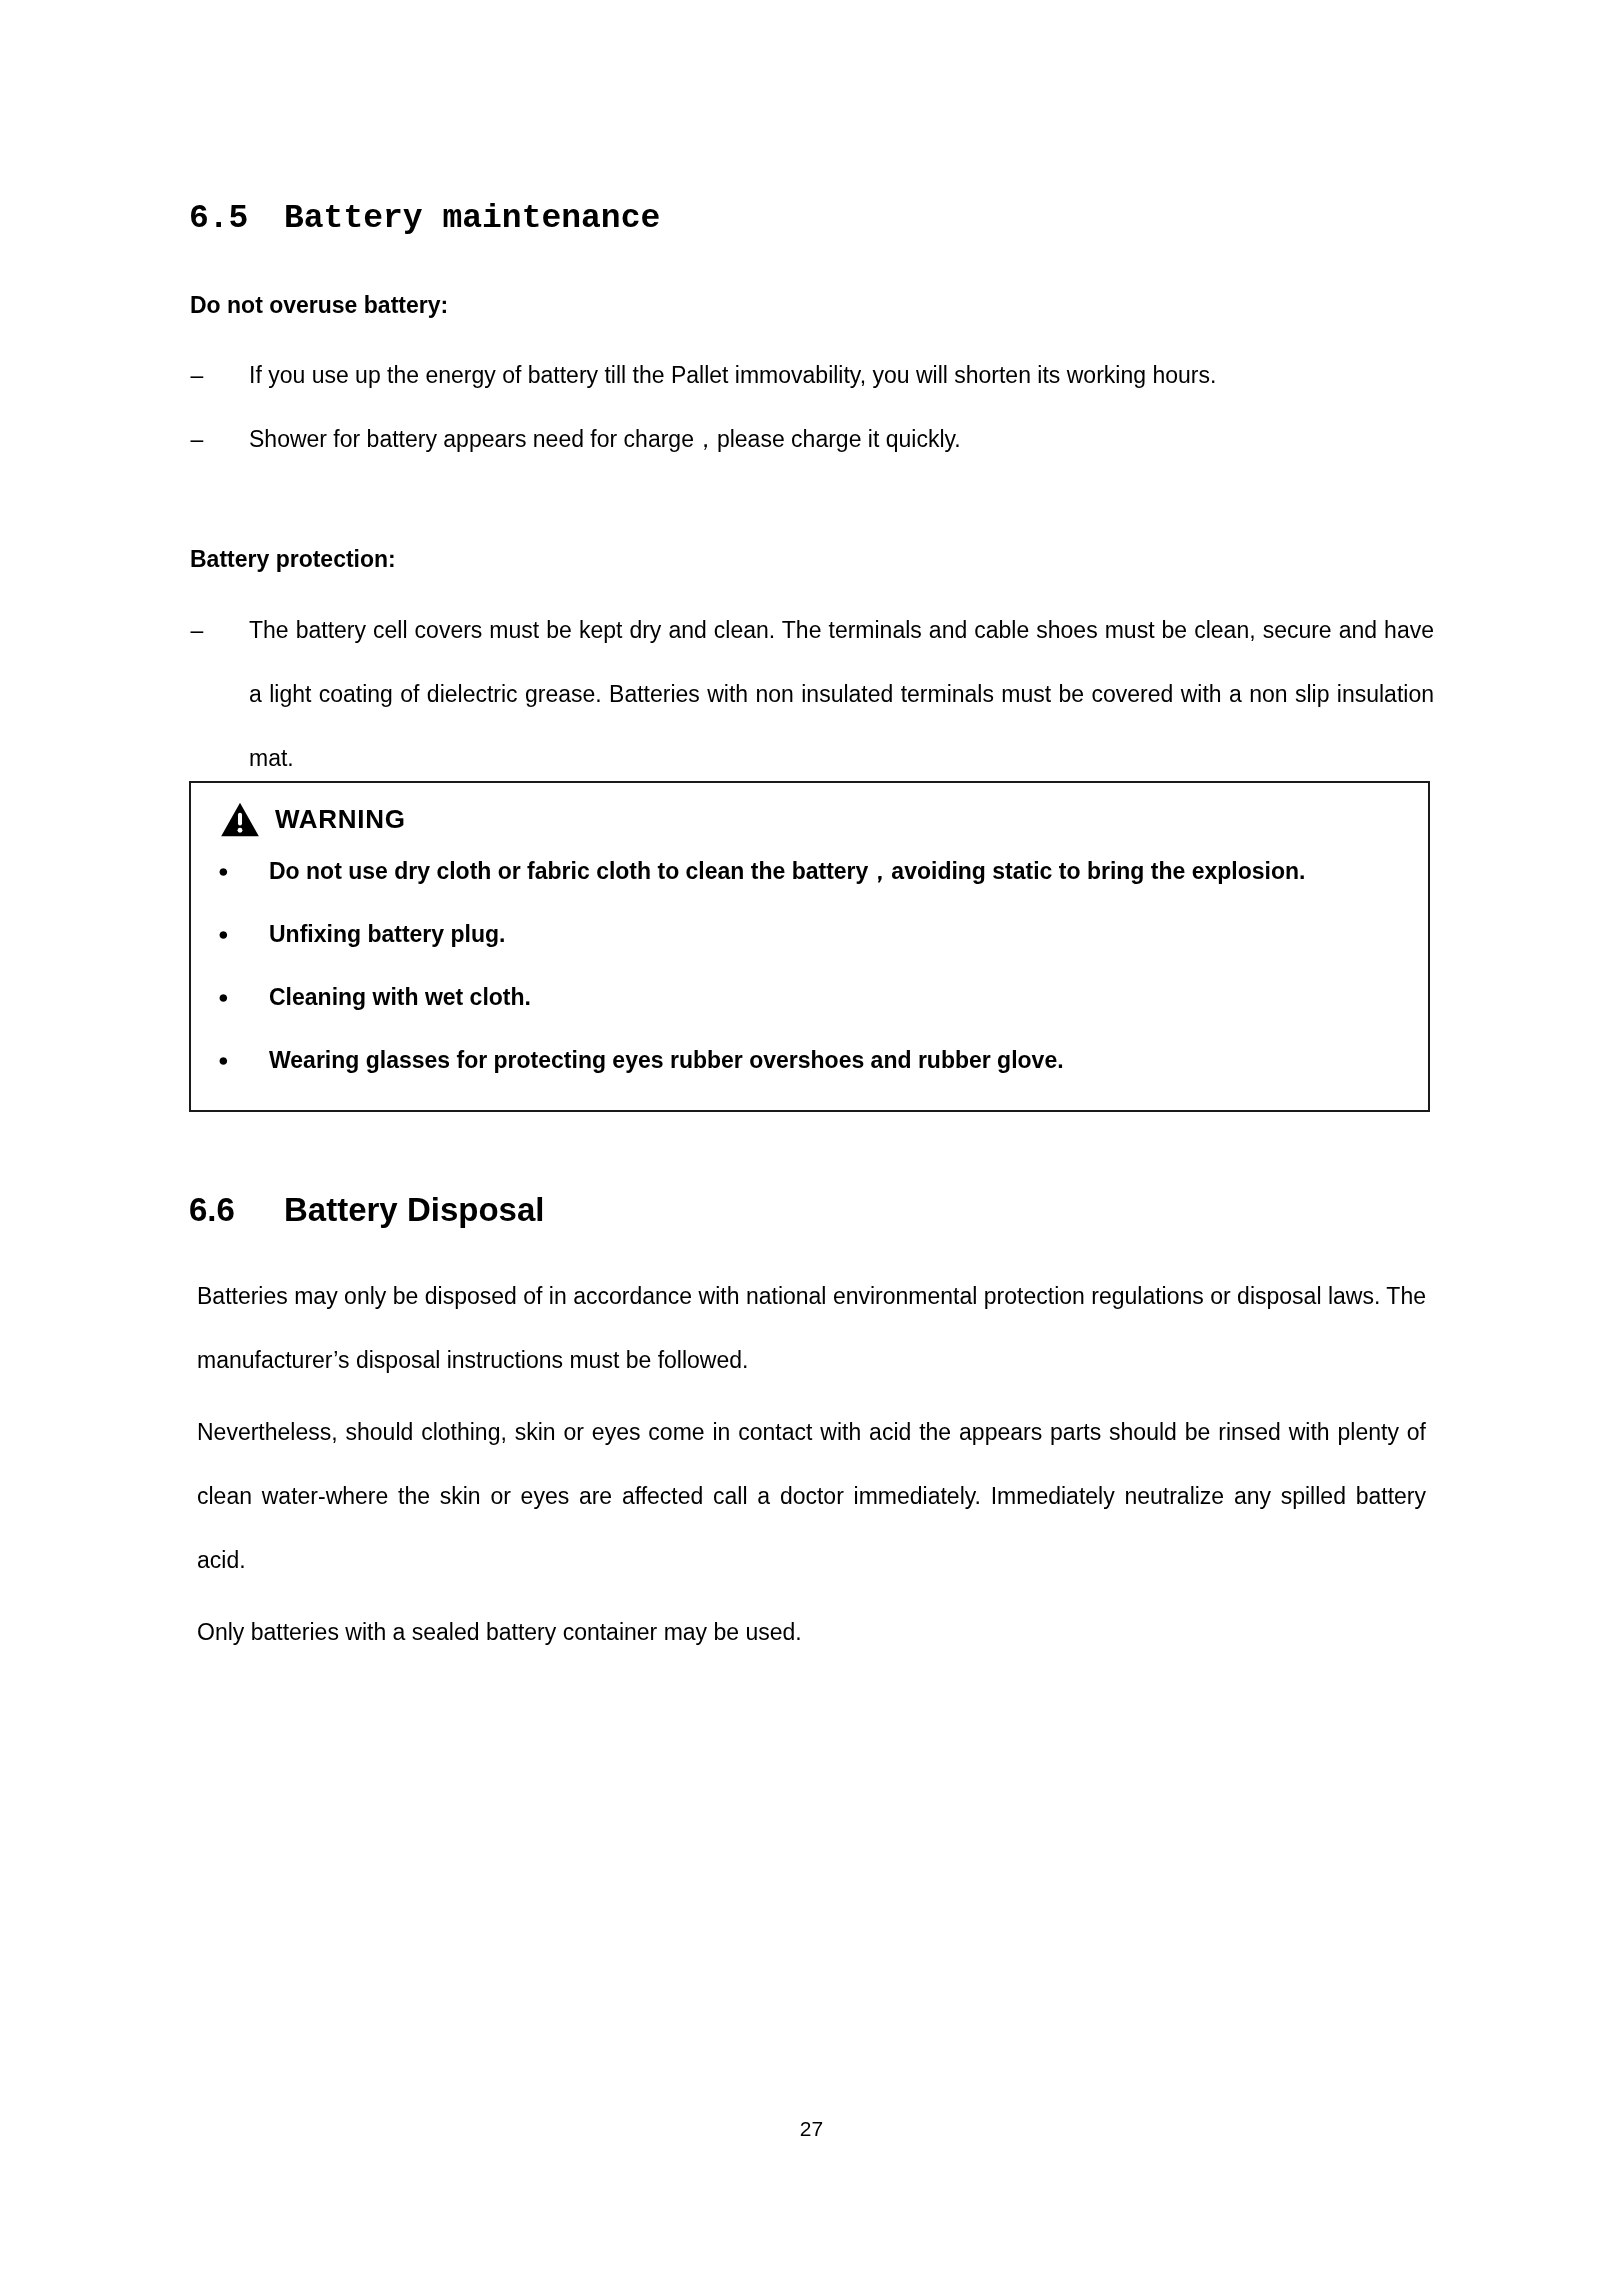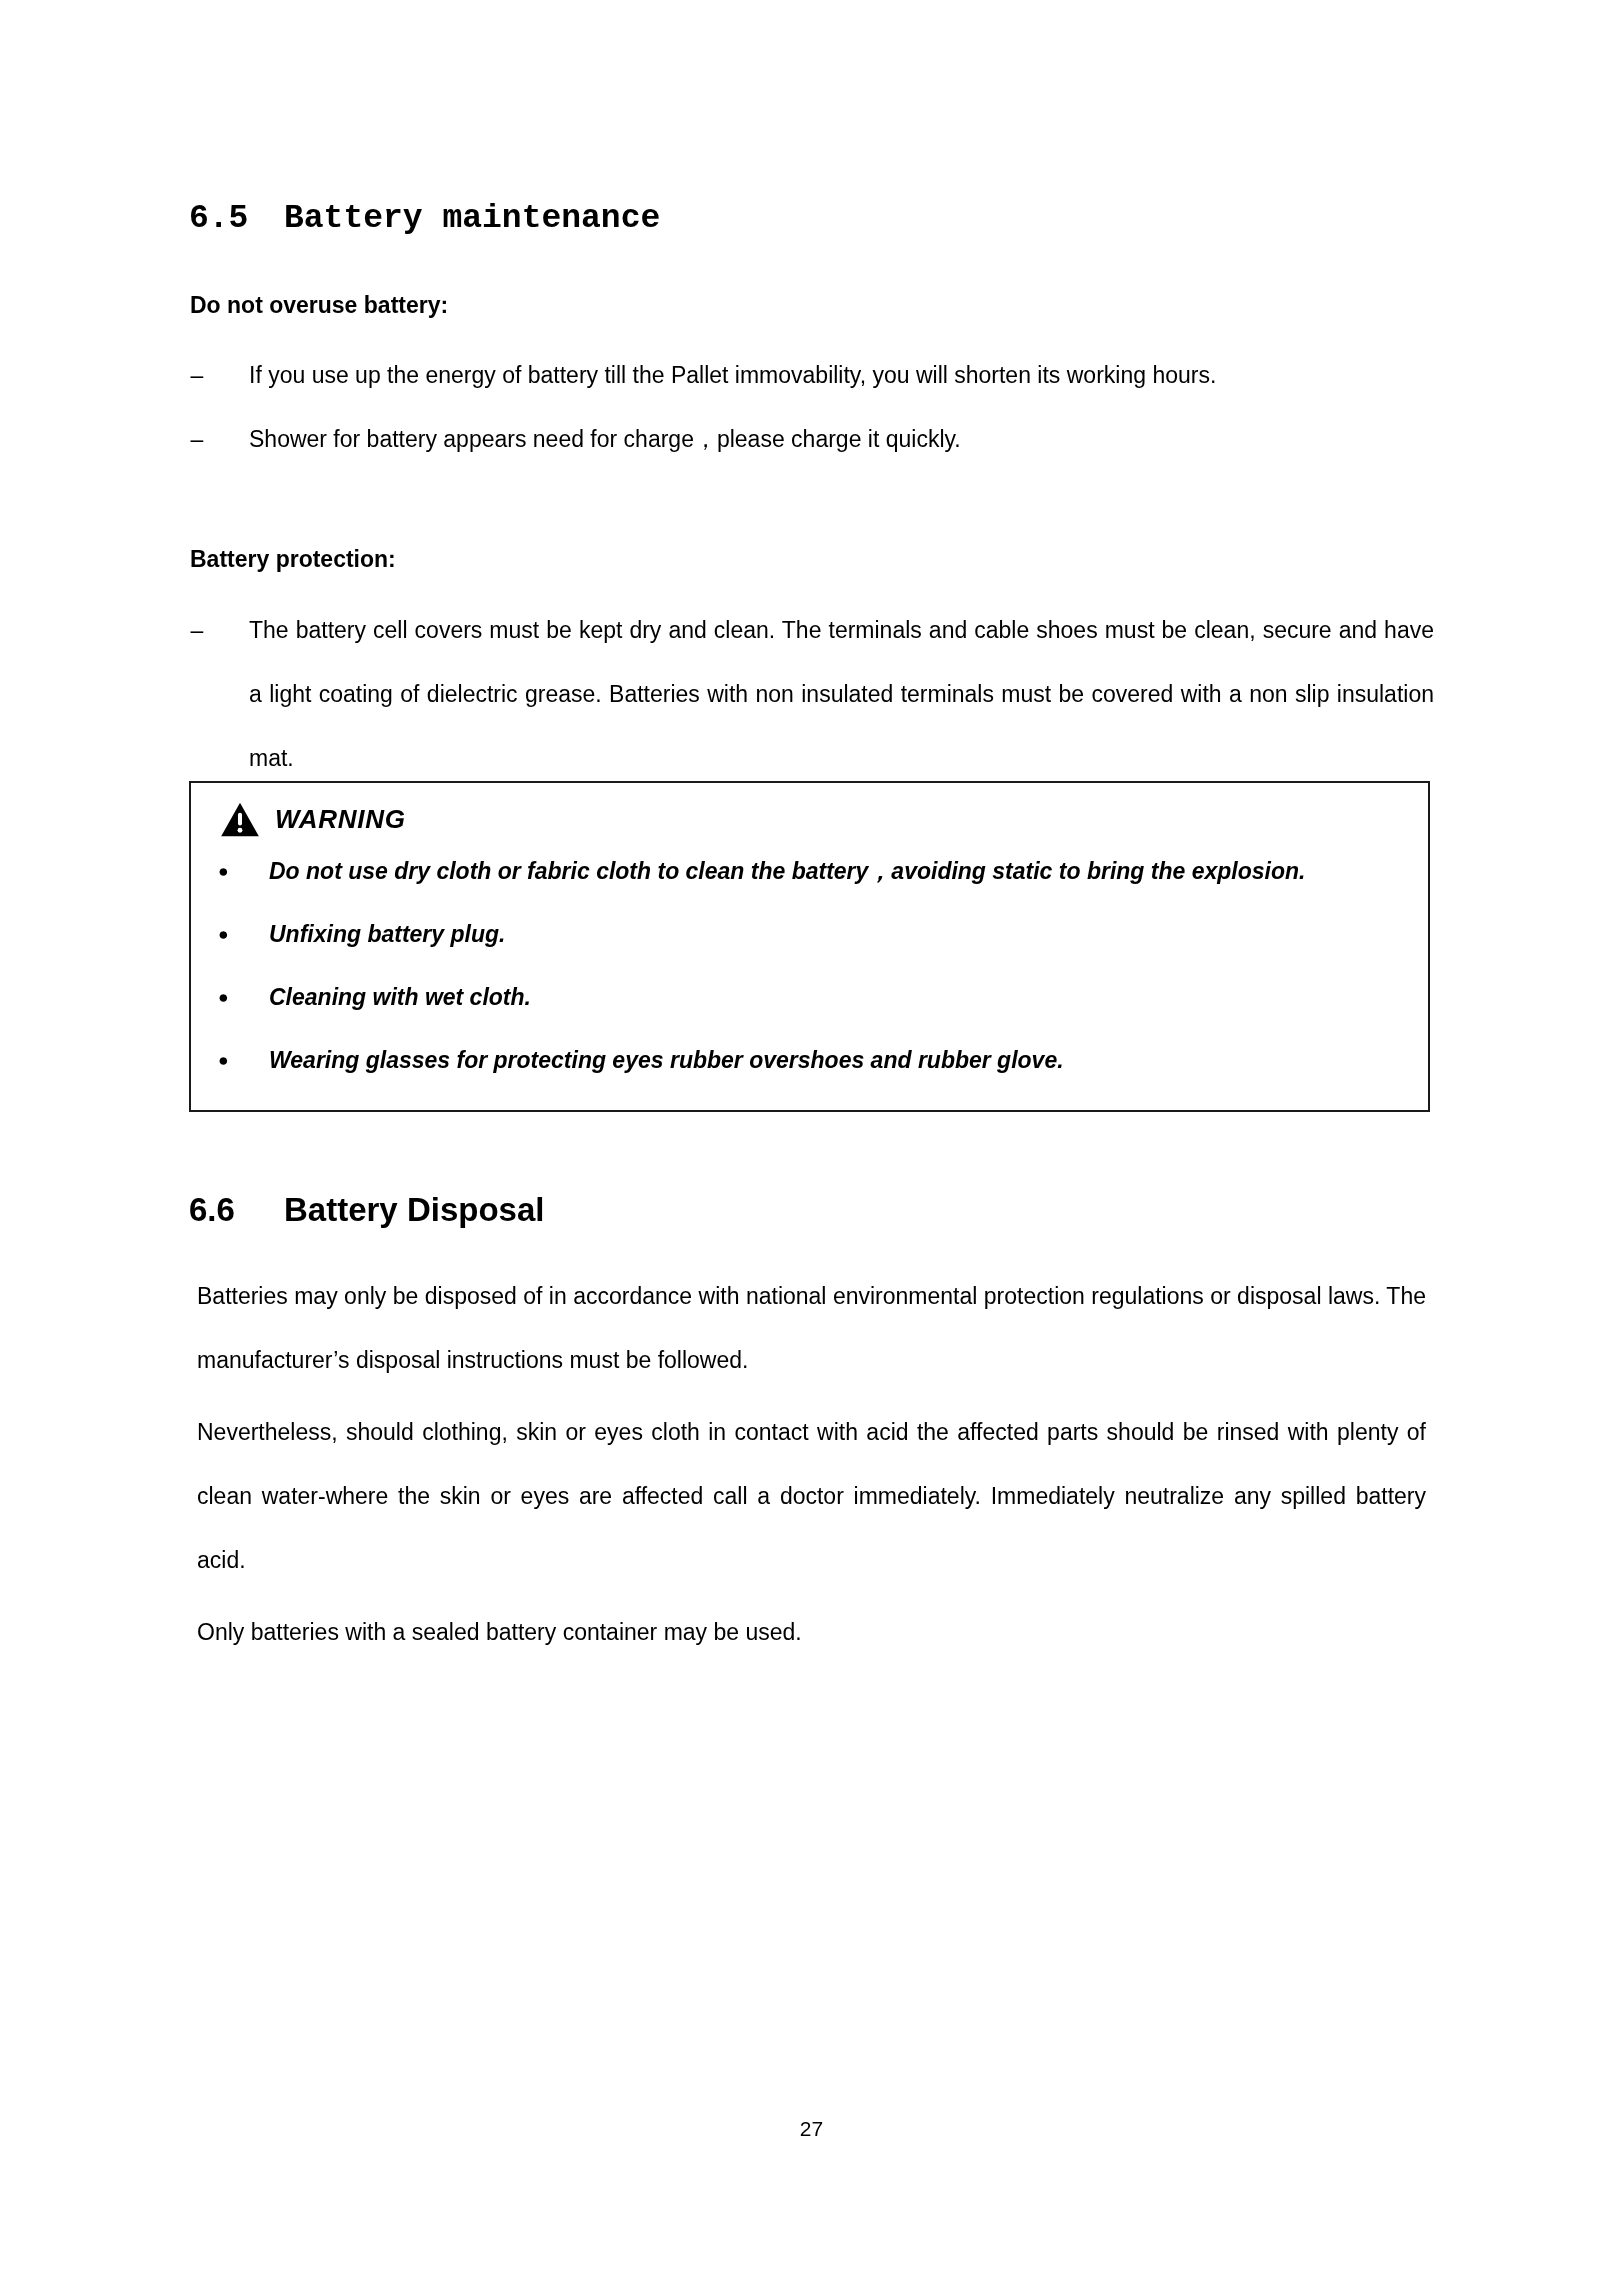--- a/index.html
+++ b/index.html
@@ -86,21 +86,20 @@
   
   .warning-box {
     position: absolute;
     left: 189px;
     top: 781px;
     width: 1241px;
     border: 2px solid #1a1a1a;
     box-sizing: border-box;
     background: #fff;
     padding: 0;
-    font-style: italic;
   }
   .warning-header {
     display: flex;
     align-items: center;
     padding: 15px 0 0 29px;
     height: 57px;
     box-sizing: border-box;
   }
   .warning-icon {
     width: 40px;
@@ -214,20 +213,20 @@
       </li>
     </ul>
   </div>
 
   <div class="content" style="top:1193px;">
     <h2 class="section-heading"><span class="num">6.6</span><span>Battery Disposal</span></h2>
   </div>
 
   <div class="content" style="top:1256px;">
     <p class="para">Batteries may only be disposed of in accordance with national environmental protection regulations or disposal laws. The manufacturer’s disposal instructions must be followed.</p>
-    <p class="para">Nevertheless, should clothing, skin or eyes cloth in contact with acid the affected parts should be rinsed with plenty of clean water-where the skin or eyes are affected call a doctor immediately. Immediately neutralize any spilled battery acid.</p>
+    <p class="para">Nevertheless, should clothing, skin or eyes come in contact with acid the appears parts should be rinsed with plenty of clean water-where the skin or eyes are affected call a doctor immediately. Immediately neutralize any spilled battery acid.</p>
     <p class="para">Only batteries with a sealed battery container may be used.</p>
   </div>
 
   <div class="page-number">27</div>
 
 </div>
 
 
 </body></html>

